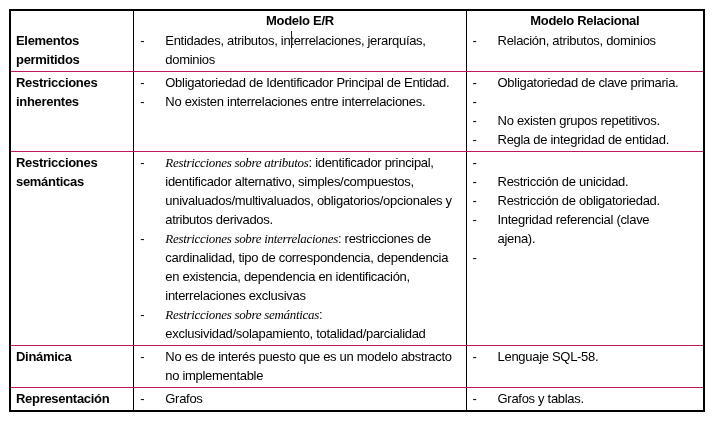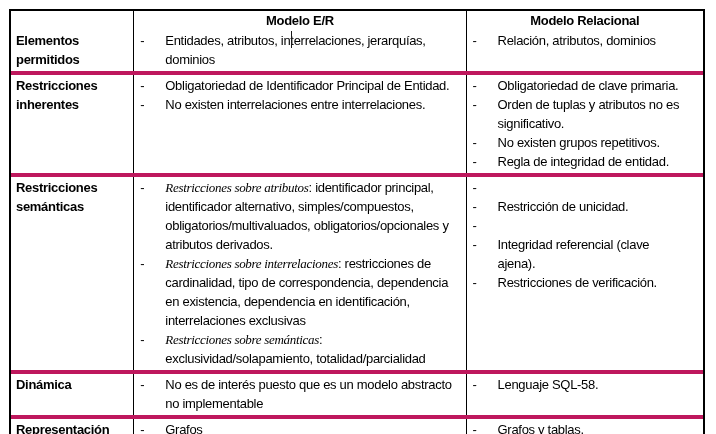--- a/index.html
+++ b/index.html
@@ -18,21 +18,21 @@
   .doc-table {
     position: absolute;
     left: 9px;
     top: 9px;
     width: 696px;
     border: 2px solid #000000;
     box-sizing: border-box;
     background: #ffffff;
   }
   .tr { display: flex; }
-  .tr + .tr { border-top: 4px solid #be185d; }
+  .tr + .tr { border-top: 1px solid #be185d; }
   .cell { box-sizing: border-box; min-height: 19px; }
   .c0 {
     width: 126px;
     border-right: 1px solid #000000;
     padding: 1px 3px 2px 5px;
     font-weight: bold;
   }
   .c1 { width: 340px; border-right: 1px solid #000000; padding: 1px 0 2px 0; }
   .c2 { width: 242px; padding: 1px 0 2px 0; }
   .th {
@@ -99,41 +99,40 @@
   </div>
 </div>
     <div class="cell c2 col-rel">
   <div class="bullet">
     <span class="dash">-</span>
     <span class="btext"><span class="seg">Obligatoriedad de clave primaria.</span></span>
   </div>
 
   <div class="bullet">
     <span class="dash">-</span>
-    <span class="btext"><span class="seg">Orden de tuplas y atributos no es significativo.</span></span>
   </div>
 
   <div class="bullet">
     <span class="dash">-</span>
     <span class="btext"><span class="seg">No existen grupos repetitivos.</span></span>
   </div>
 
   <div class="bullet">
     <span class="dash">-</span>
     <span class="btext"><span class="seg">Regla de integridad de entidad.</span></span>
   </div>
 </div>
   </div>
 
   <div class="tr">
     <div class="cell c0 row-label">Restricciones semánticas</div>
     <div class="cell c1 col-er">
   <div class="bullet">
     <span class="dash">-</span>
-    <span class="btext"><span class="seg it">Restricciones sobre atributos</span><span class="seg">: identificador principal, identificador alternativo, simples/compuestos, obligatorios/multivaluados, obligatorios/opcionales y atributos derivados.</span></span>
+    <span class="btext"><span class="seg it">Restricciones sobre atributos</span><span class="seg">: identificador principal, identificador alternativo, simples/compuestos, univaluados/multivaluados, obligatorios/opcionales y atributos derivados.</span></span>
   </div>
 
   <div class="bullet">
     <span class="dash">-</span>
     <span class="btext"><span class="seg it">Restricciones sobre interrelaciones</span><span class="seg">: restricciones de cardinalidad, tipo de correspondencia, dependencia en existencia, dependencia en identificación, interrelaciones exclusivas</span></span>
   </div>
 
   <div class="bullet">
     <span class="dash">-</span>
     <span class="btext"><span class="seg it">Restricciones sobre semánticas</span><span class="seg">: exclusividad/solapamiento, totalidad/parcialidad</span></span>
@@ -144,30 +143,30 @@
     <span class="dash">-</span>
   </div>
 
   <div class="bullet">
     <span class="dash">-</span>
     <span class="btext"><span class="seg">Restricción de unicidad.</span></span>
   </div>
 
   <div class="bullet">
     <span class="dash">-</span>
+    <span class="btext"><span class="seg">Restricción de obligatoriedad.</span></span>
   </div>
 
   <div class="bullet">
     <span class="dash">-</span>
     <span class="btext"><span class="seg">Integridad referencial (clave ajena).</span></span>
   </div>
 
   <div class="bullet">
     <span class="dash">-</span>
-    <span class="btext"><span class="seg">Restricciones de verificación.</span></span>
   </div>
 </div>
   </div>
 
   <div class="tr">
     <div class="cell c0 row-label">Dinámica</div>
     <div class="cell c1 col-er">
   <div class="bullet">
     <span class="dash">-</span>
     <span class="btext"><span class="seg">No es de interés puesto que es un modelo abstracto no implementable</span></span>

